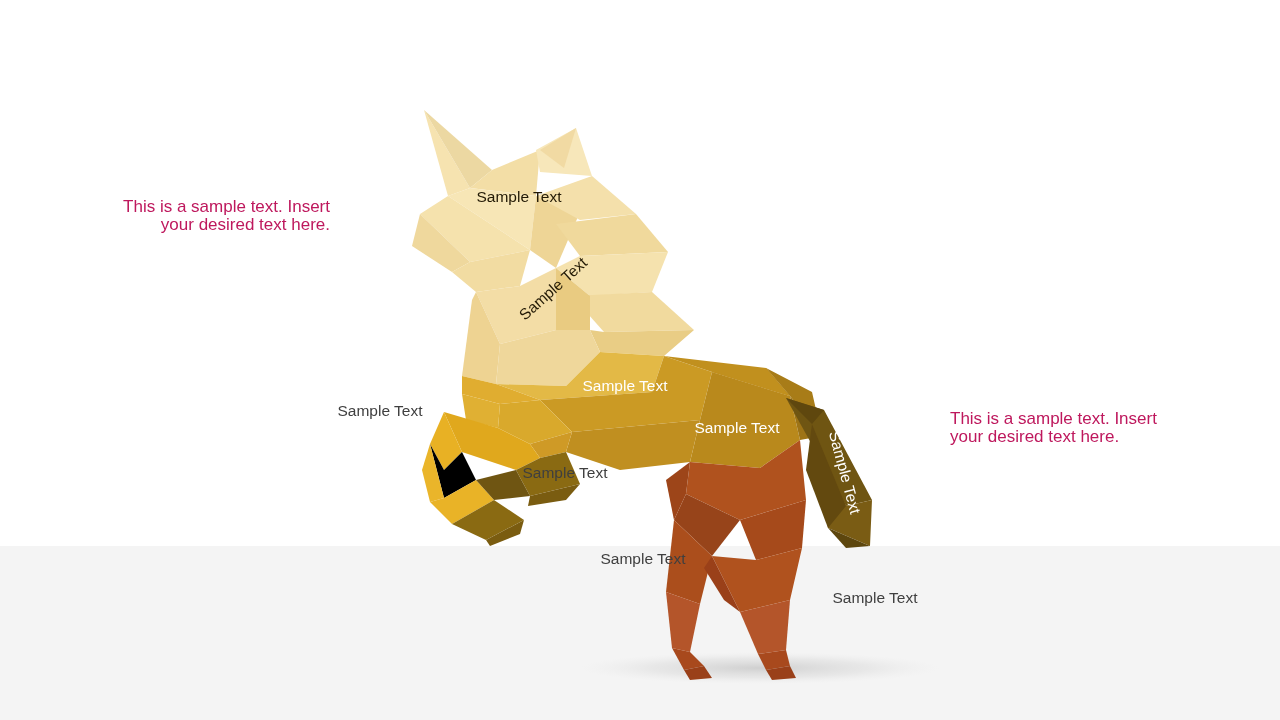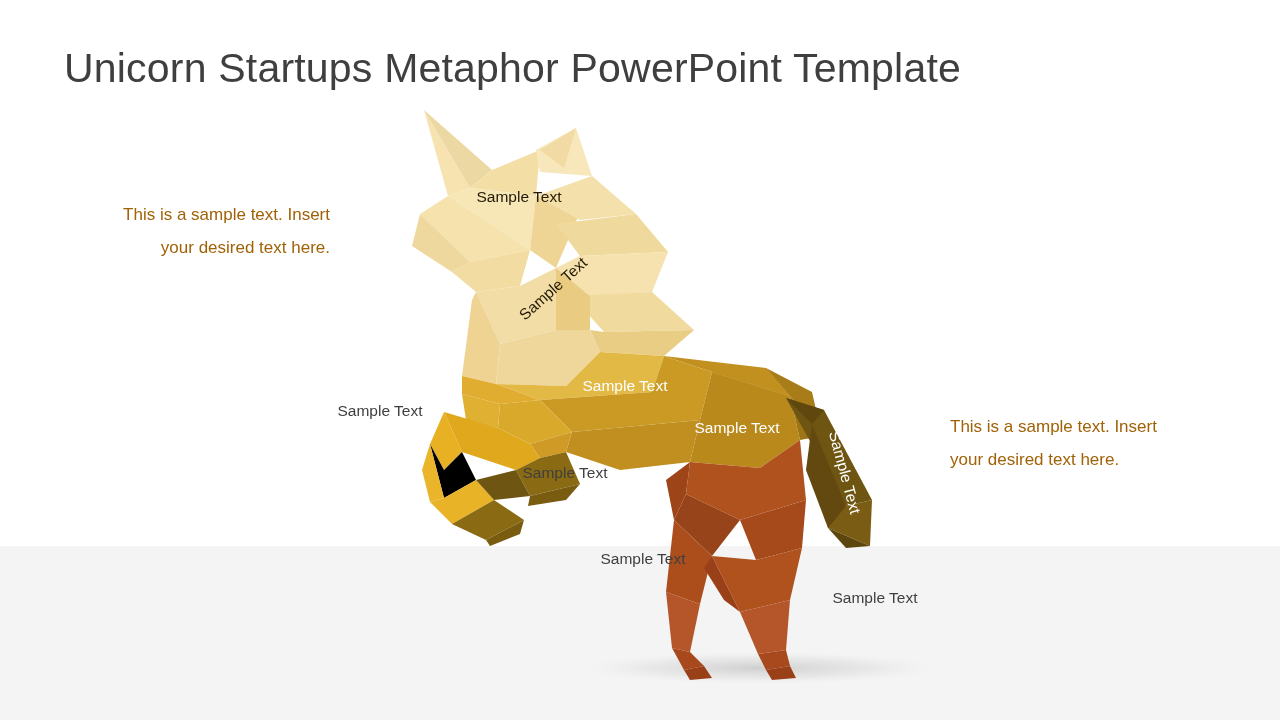--- a/index.html
+++ b/index.html
@@ -16,21 +16,21 @@
 
   
   .slide-title{
     position:absolute;left:64px;top:44px;width:1060px;
     font-size:41px;line-height:48px;color:#3f3f3f;
     font-weight:400;letter-spacing:.2px;white-space:nowrap;
   }
 
   
   .para{
-    position:absolute;font-size:17px;line-height:33px;color:#a16207;
+    position:absolute;font-size:17px;line-height:18px;color:#be185d;
   }
   .para-left{left:108px;top:198px;width:222px;text-align:right;}
   .para-right{left:950px;top:410px;width:236px;text-align:left;}
 
   
   .art{position:absolute;left:0;top:0;width:1280px;height:720px;}
   .art svg{display:block;width:1280px;height:720px;}
 
   
   .lbl{
@@ -52,21 +52,20 @@
   .lbl-hoof   {left:815px;top:587px;width:120px;}
 </style>
 </head>
 <body>
 
 <div id="slide">
 
   <div class="band-top"></div>
   <div class="band-bottom"></div>
 
-  <div class="slide-title">Unicorn Startups Metaphor PowerPoint Template</div>
 
   <div class="para para-left">This is a sample text. Insert your desired text here.</div>
   <div class="para para-right">This is a sample text. Insert your desired text here.</div>
 
   <div class="art">
     <svg viewBox="0 0 1280 720" xmlns="http://www.w3.org/2000/svg">
       <defs>
         <radialGradient id="gshadow" cx="50%" cy="50%" r="50%">
           <stop offset="0%" stop-color="#c9c9c9" stop-opacity="0.85"></stop>
           <stop offset="60%" stop-color="#d8d8d8" stop-opacity="0.45"></stop>

